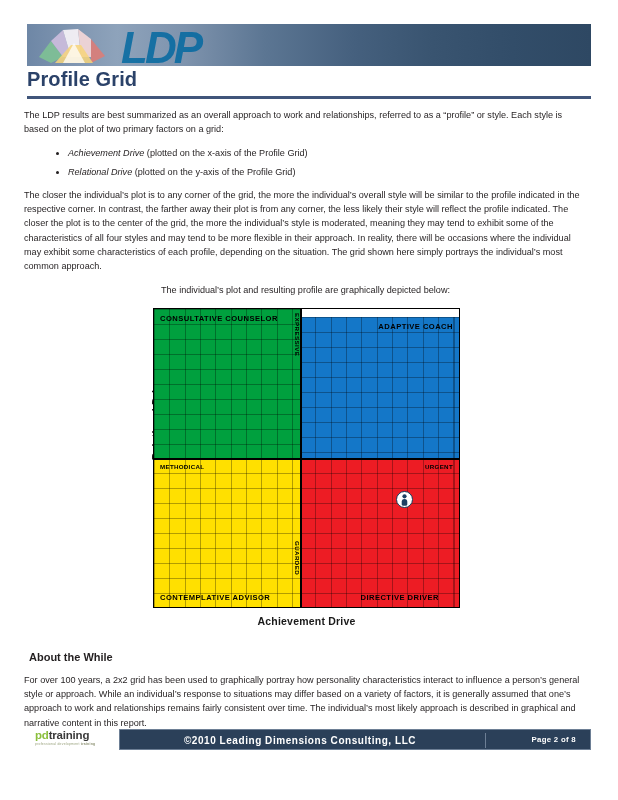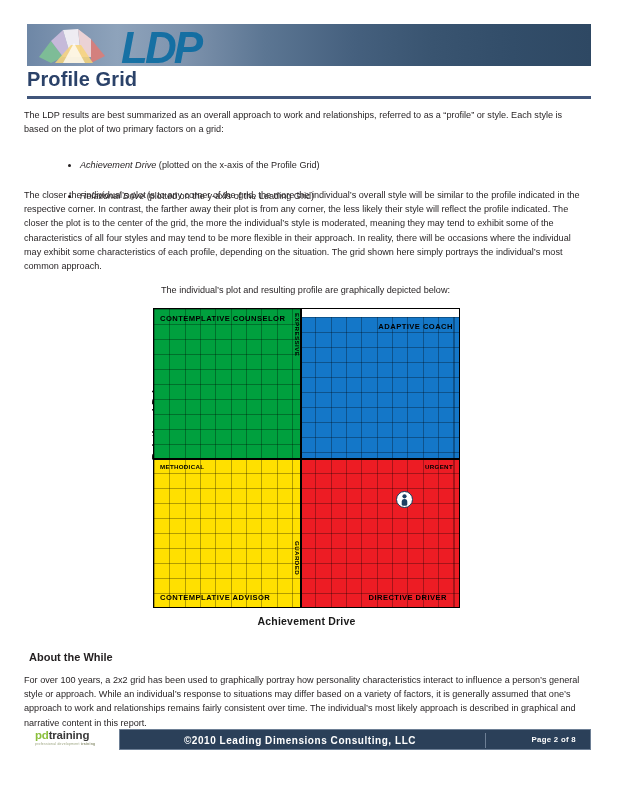--- a/index.html
+++ b/index.html
@@ -94,21 +94,21 @@
   }
   ul.bullets {
     position: absolute;
     left: 46px; top: 142px;
     margin: 0; padding-left: 18px;
     width: 540px;
     font-size: 9.1px;
     line-height: 14.6px;
     color: #231f20;
   }
-  ul.bullets li { margin: 16px; }
+  ul.bullets li { margin: 4px; }
   ul.bullets em { font-style: italic; }
 
   
   .chart-wrap {
     position: absolute;
     left: 120px; top: 303px;
     width: 345px; height: 335px;
   }
   .y-axis-label {
     position: absolute;
@@ -173,21 +173,21 @@
     position: absolute;
     font-size: 7.6px;
     font-weight: bold;
     color: #000;
     letter-spacing: .45px;
     white-space: nowrap;
   }
   .lbl-cc { left: 6px;  top: 5px; }
   .lbl-ac { right: 6px; top: 5px; }
   .lbl-ca { left: 6px;  bottom: 5px; }
-  .lbl-dd { right: 12px; bottom: 5px; margin-left: 24px; }
+  .lbl-dd { right: 20px; bottom: 5px; margin-left: 24px; }
 
   .q-sub {
     position: absolute;
     font-size: 6.2px;
     font-weight: bold;
     color: #000;
     letter-spacing: .3px;
     white-space: nowrap;
   }
   .sub-met { left: 6px;  top: 5px; }
@@ -307,36 +307,36 @@
   <div class="page-title">Profile Grid</div>
   <div class="title-rule"></div>
 
   <div class="para" style="top:108px;">The LDP results are best summarized as an overall approach to work and relationships, referred to as a “profile” or style. Each style is based on the plot of two primary factors on a grid:</div>
 
   <ul class="bullets">
     <li>
       <em>Achievement Drive</em><span> (plotted on the x-axis of the Profile Grid)</span>
     </li>
     <li>
-      <em>Relational Drive</em><span> (plotted on the y-axis of the Leading Grid)</span>
+      <em>Relational Drive</em><span> (plotted on the y-axis of the Profile Grid)</span>
     </li>
   </ul>
 
   <div class="para" style="top:188px;">The closer the individual’s plot is to any corner of the grid, the more the individual’s overall style will be similar to the profile indicated in the respective corner. In contrast, the farther away their plot is from any corner, the less likely their style will reflect the profile indicated. The closer the plot is to the center of the grid, the more the individual’s style is moderated, meaning they may tend to exhibit some of the characteristics of all four styles and may tend to be more flexible in their approach. In reality, there will be occasions where the individual may exhibit some characteristics of each profile, depending on the situation. The grid shown here simply portrays the individual’s most common approach.</div>
   <div class="para" style="top:283px;text-align:center;">The individual’s plot and resulting profile are graphically depicted below:</div>
 
   <div class="chart-wrap">
 
     <div class="y-axis-label">Relational Drive</div>
 
     <div class="grid-box">
 
       <div class="quad q-tl" style="background: rgb(0, 160, 62);">
         <div class="gridlines"></div>
-        <div class="q-label lbl-cc">CONTEMPLATIVE COUNSELOR</div>
+        <div class="q-label lbl-cc">CONSULTATIVE COUNSELOR</div>
       </div>
 
       <div class="quad q-tr" style="background: rgb(20, 119, 200);">
         <div class="gridlines"></div>
         <div class="q-label lbl-ac">ADAPTIVE COACH</div>
       </div>
 
       <div class="quad q-bl" style="background: rgb(255, 224, 0);">
         <div class="gridlines"></div>
         <div class="q-label lbl-ca">CONTEMPLATIVE ADVISOR</div>

